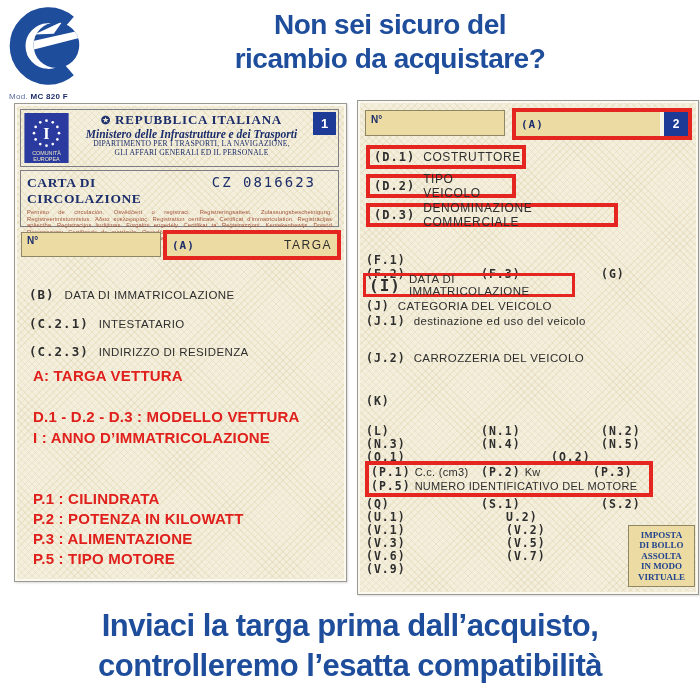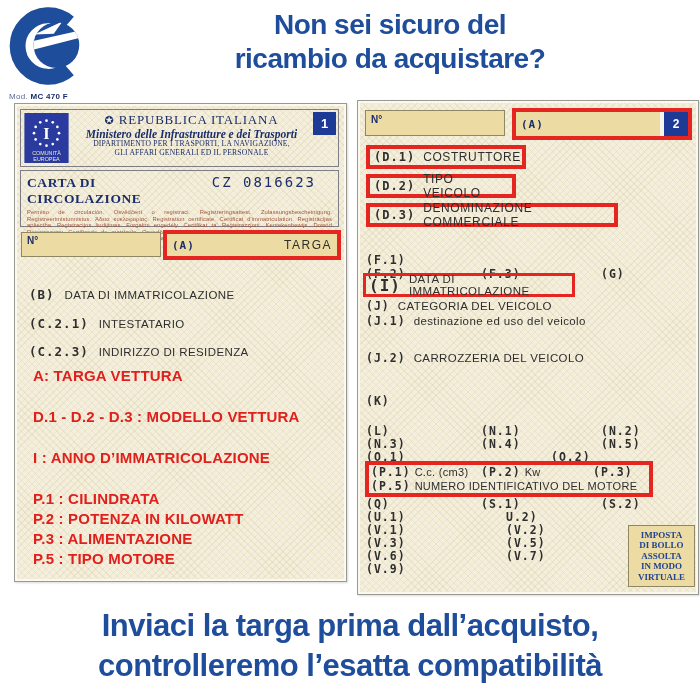--- a/index.html
+++ b/index.html
@@ -28,21 +28,21 @@
   .tanfield{background:#ecdba2;border:1px solid #8f8763;box-sizing:border-box;}
   .redwrap{position:absolute;border:4px solid #e5251f;box-sizing:border-box;background:#ecdba2;}
   .pagenum{position:absolute;right:2px;top:2px;width:23px;height:23px;background:#1d3a97;
     color:#fff;font-weight:bold;font-size:13px;display:flex;align-items:center;justify-content:center;}
 
   
   .hdrbox{position:absolute;left:5px;top:5px;width:319px;height:58px;border:1px solid #7d7d85;box-sizing:border-box;}
   .eu{position:absolute;left:3px;top:3px;width:45px;height:50px;}
   .hdrtext{position:absolute;left:52px;top:2px;right:28px;text-align:center;color:#1c2d6b;
     font-family:"Liberation Serif",serif;}
-  .hline1{font-size:13px;font-weight:normal;letter-spacing:.8px;}
+  .hline1{font-size:13px;font-weight:bold;letter-spacing:.8px;}
   .emblem{font-size:11px;}
   .ministry{font-size:11.5px;font-weight:bold;font-style:italic;margin-top:0px;}
   .dept{font-size:7.6px;letter-spacing:.2px;line-height:8.6px;}
 
   .cartabox{position:absolute;left:5px;top:66px;width:319px;height:57px;border:1px solid #7d7d85;box-sizing:border-box;}
   .cartarow{display:flex;align-items:baseline;padding:3px 8px 1px 6px;}
   .cartatitle{font-family:"Liberation Serif",serif;font-weight:bold;font-size:13.5px;color:#1c2d6b;letter-spacing:.6px;flex:1;}
   .serial{font-family:"DejaVu Sans Mono",monospace;font-size:14px;color:#1c2d6b;letter-spacing:2px;margin-right:14px;}
   .multilang{padding:1px 6px;font-size:5.8px;line-height:6.6px;color:#a2543c;text-align:justify;letter-spacing:.1px;}
 
@@ -113,21 +113,21 @@
     </svg>
   </div>
 
   <div class="heading">
     <div>Non sei sicuro del</div>
     <div>ricambio da acquistare?</div>
   </div>
 
   <div class="modlabel">
     <span>Mod.</span>
-    <b>MC 470 F</b>
+    <b>MC 820 F</b>
   </div>
 
   <div class="doc doc1">
 
     <div class="hdrbox">
       <svg class="eu" viewBox="0 0 46 52">
         <rect width="46" height="52" fill="#2a3a9e"></rect>
         <g fill="#ffffff">
           <circle cx="23" cy="8" r="1.4"></circle>
             <circle cx="29.5" cy="9.7" r="1.4"></circle>
@@ -185,21 +185,21 @@
       <span class="code">(C.2.1)</span>
       <span class="flbl">INTESTATARIO</span>
     </div>
     <div class="frow" style="top:240px">
       <span class="code">(C.2.3)</span>
       <span class="flbl">INDIRIZZO DI RESIDENZA</span>
     </div>
 
     <div class="note" style="top:263px">A: TARGA VETTURA</div>
     <div class="note" style="top:304px">D.1 - D.2 - D.3 : MODELLO VETTURA</div>
-    <div class="note" style="top:345px">I : ANNO D’IMMATRICOLAZIONE</div>
+    <div class="note" style="top:325px">I : ANNO D’IMMATRICOLAZIONE</div>
     <div class="note" style="top:386px">P.1 : CILINDRATA</div>
     <div class="note" style="top:406px">P.2 : POTENZA IN KILOWATT</div>
     <div class="note" style="top:426px">P.3 : ALIMENTAZIONE</div>
     <div class="note" style="top:446px">P.5 :  TIPO MOTORE</div>
   </div>
 
   <div class="doc doc2">
 
     <div class="tanfield nbox2">
       <span>N°</span>

